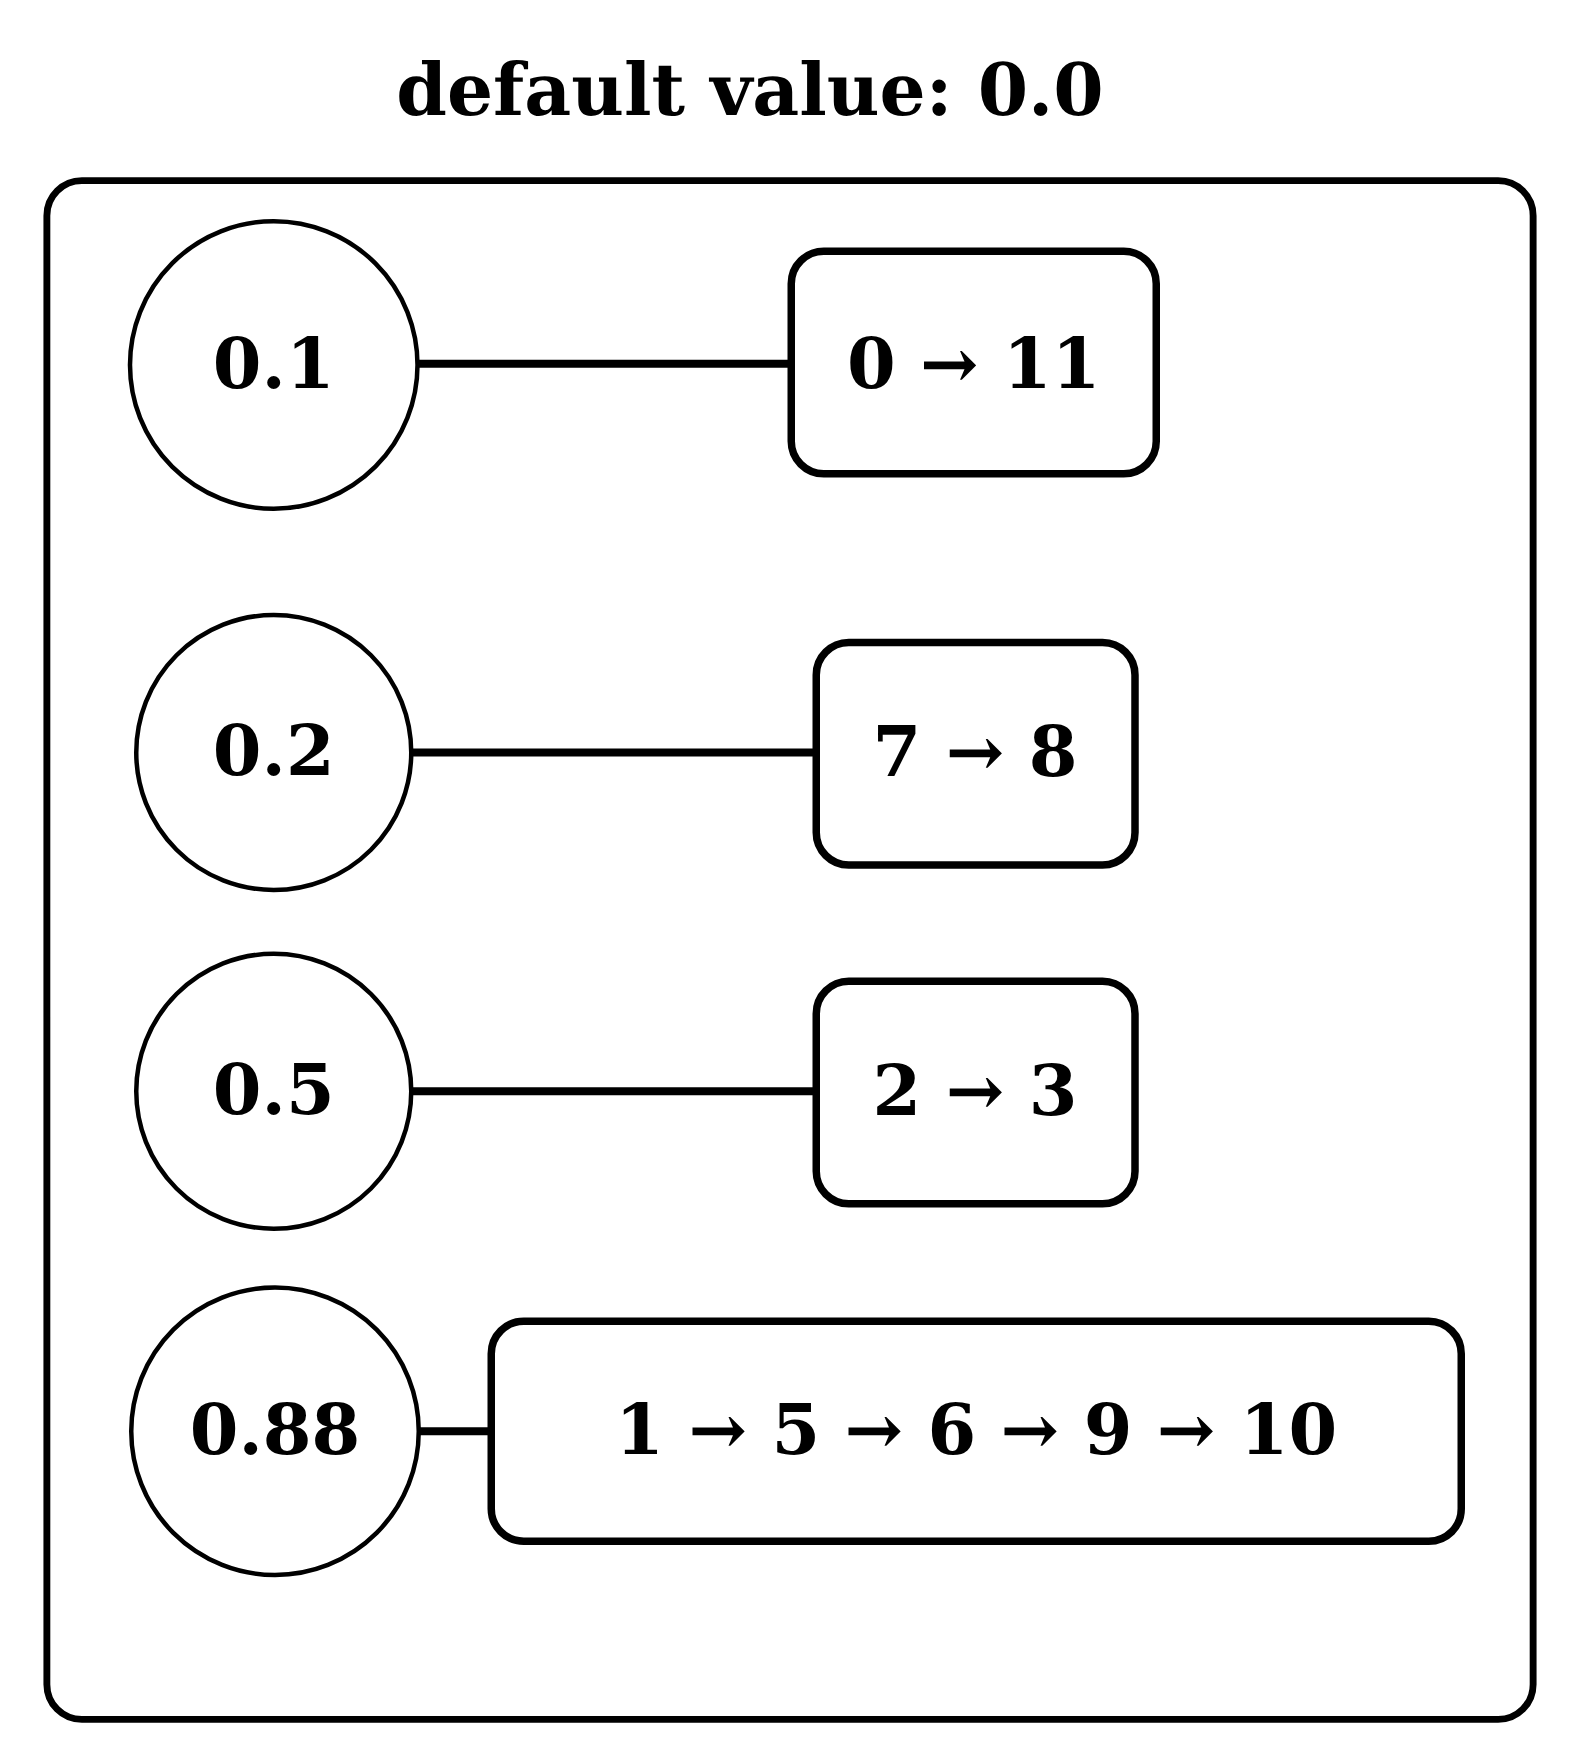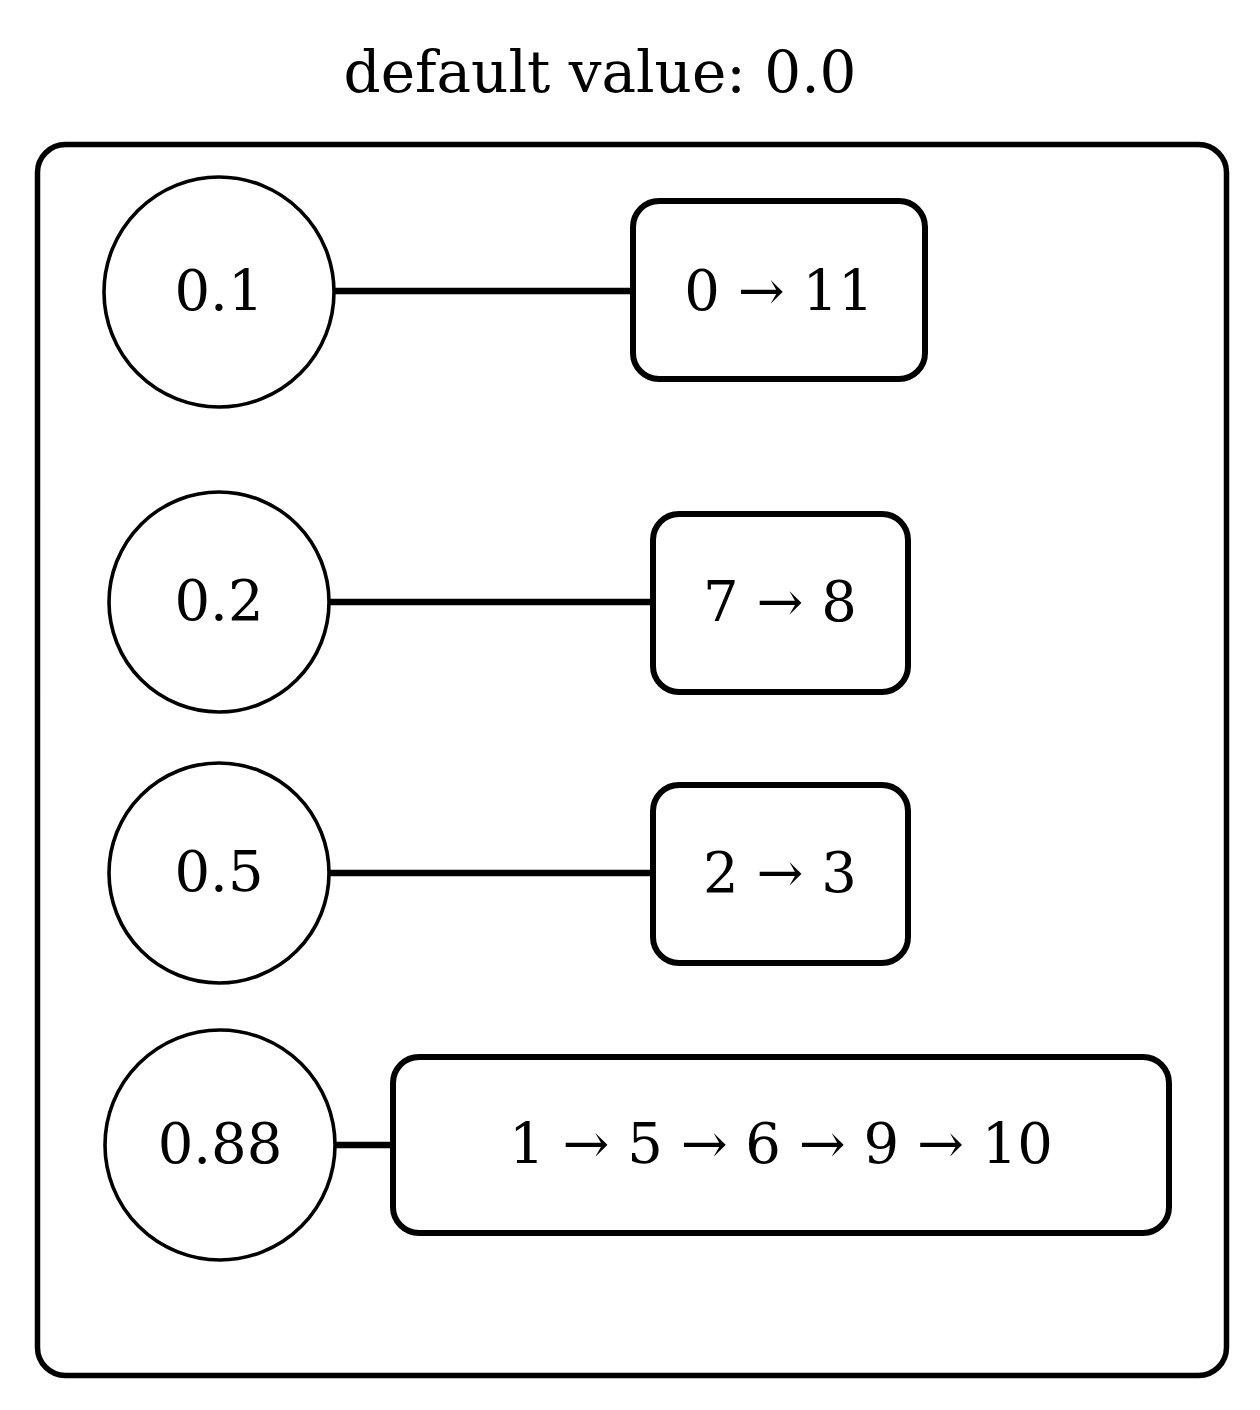--- a/index.html
+++ b/index.html
@@ -11,20 +11,21 @@
     width: 1260px;
     height: 1410px;
     overflow: hidden;
     font-family: "DejaVu Serif", "Liberation Serif", serif;
     color: #000000;
   }
   #stage {
     position: relative;
     width: 1260px;
     height: 1410px;
+    font-weight: bold;
   }
   #stage svg {
     position: absolute;
     top: 0;
     left: 0;
     width: 1260px;
     height: 1410px;
   }
   .title-text {
     font-family: "DejaVu Serif", "Liberation Serif", serif;

